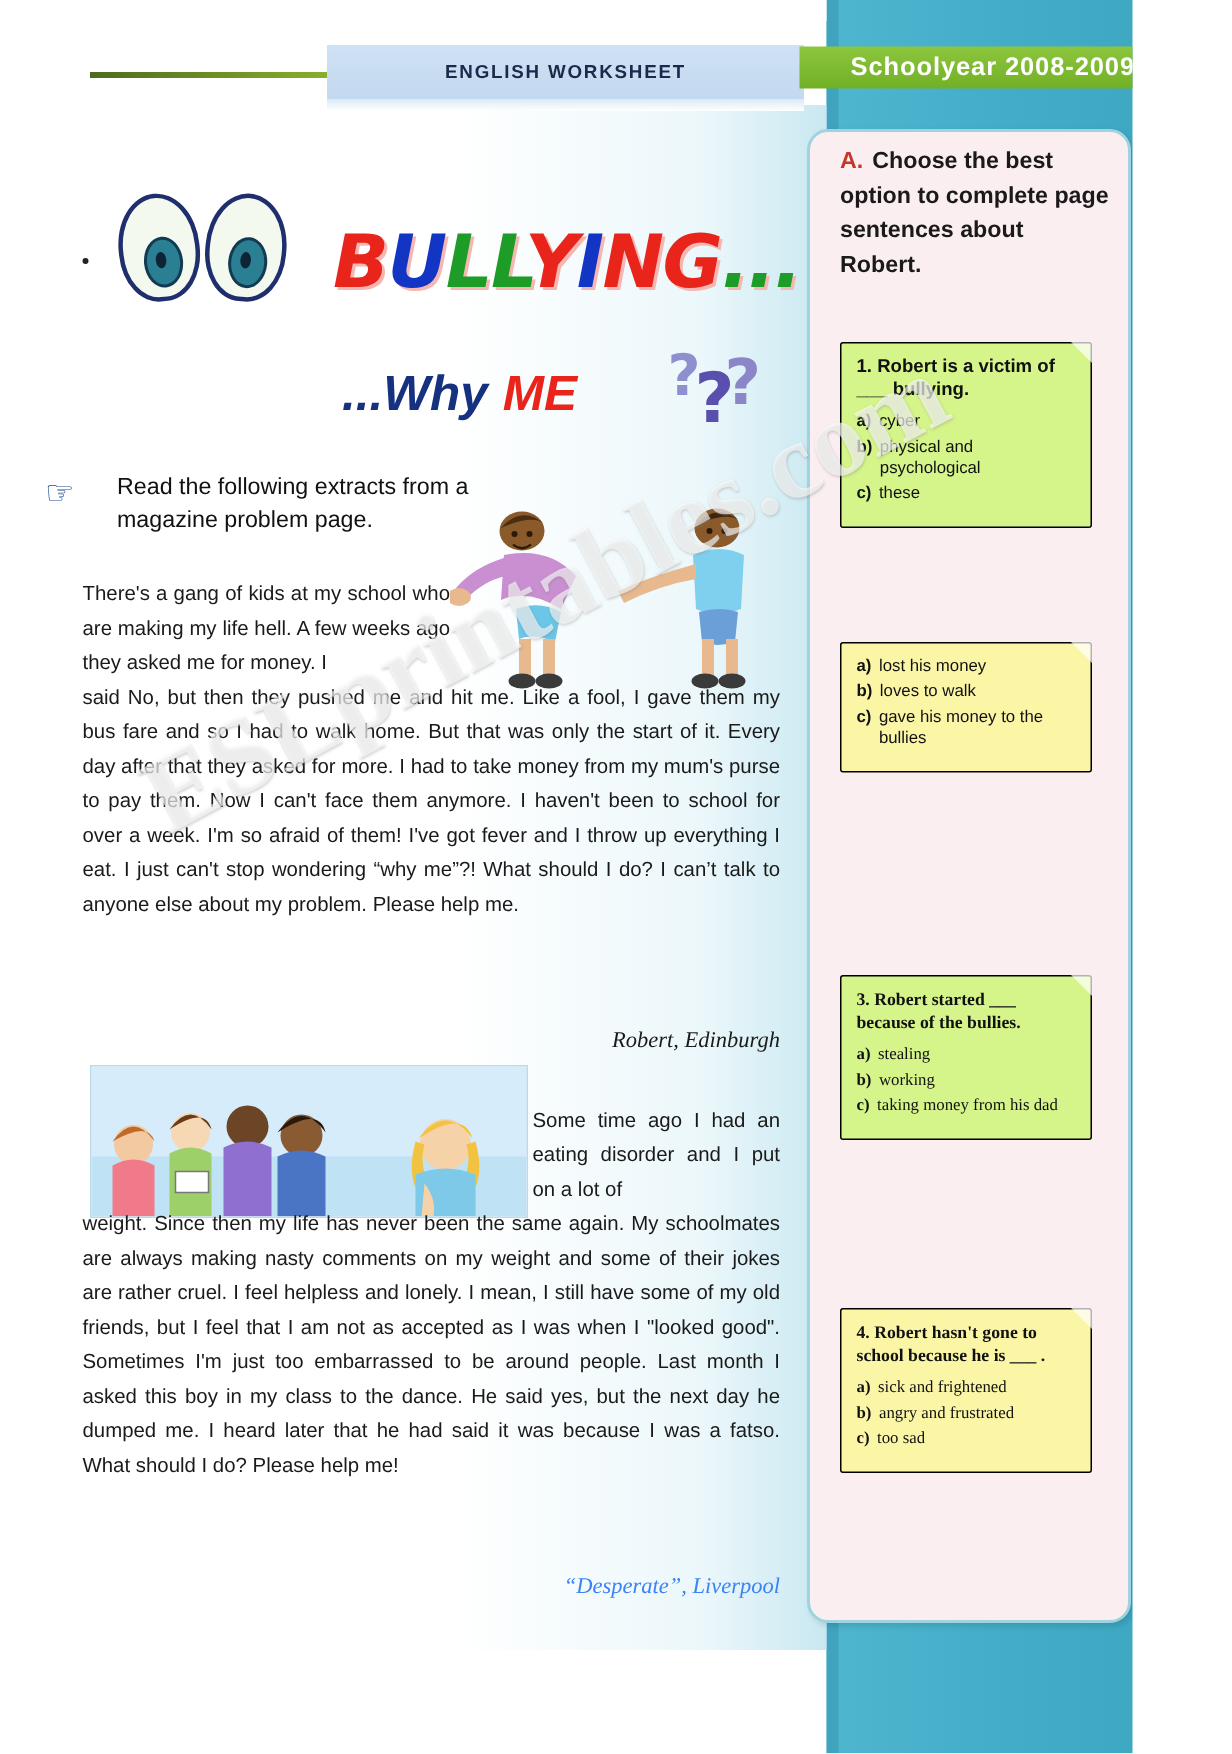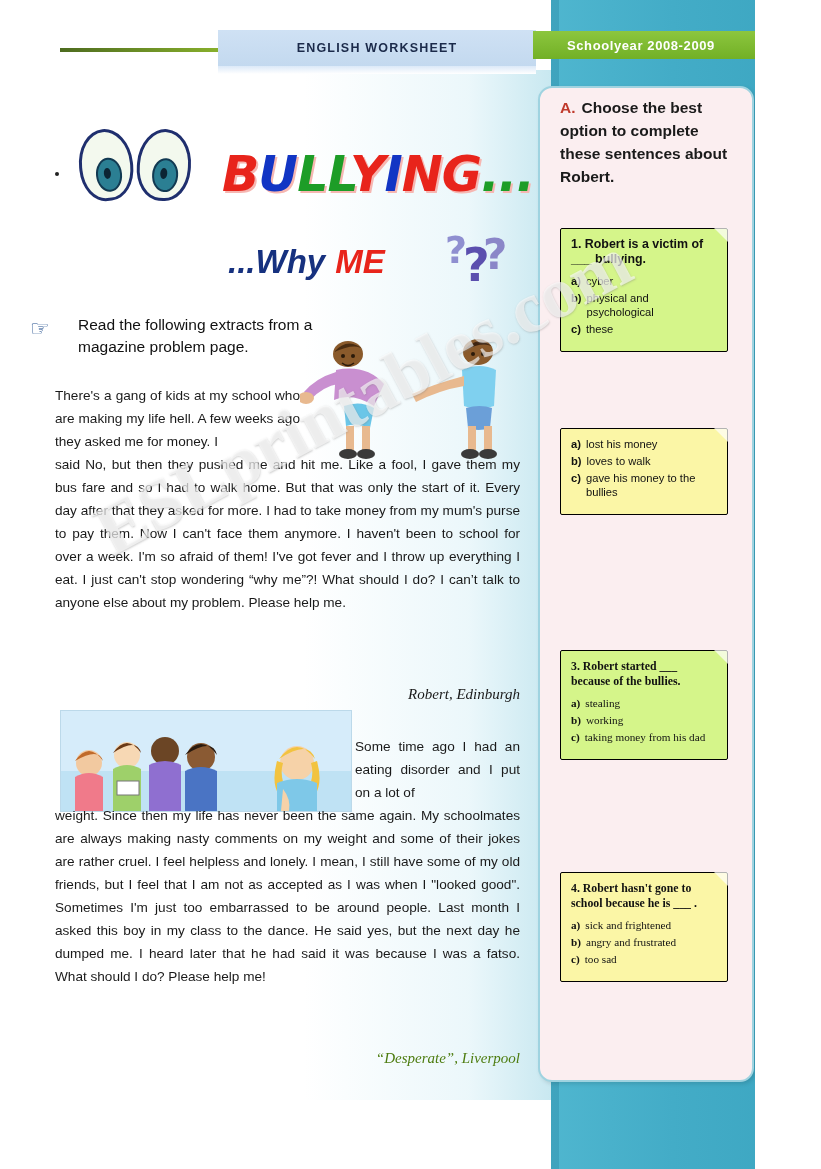--- a/index.html
+++ b/index.html
@@ -93,21 +93,21 @@
     top: 31px;
     width: 234px;
     height: 28px;
     background: linear-gradient(to bottom,#8cc63e,#72b026);
     display: flex;
     align-items: center;
     padding-left: 34px;
     box-sizing: border-box;
   }
   .hdr-year-box .label {
-    font-size: 13px;
+    font-size: 17px;
     font-weight: bold;
     letter-spacing: .6px;
     color: #ffffff;
   }
   
   .eyes {
     position: absolute;
     left: 75px;
     top: 125px;
     width: 125px;
@@ -286,21 +286,21 @@
   }
   .sign2 {
     position: absolute;
     left: 290px;
     top: 1050px;
     width: 230px;
     text-align: right;
     font-family: "Liberation Serif", serif;
     font-style: italic;
     font-size: 15px;
-    color: #4d7c0f;
+    color: #3b82f6;
   }
   
   .panel {
     position: absolute;
     left: 538px;
     top: 86px;
     width: 212px;
     height: 992px;
     background: #fbeef0;
     border: 2px solid #9fd3e0;
@@ -489,21 +489,21 @@
 
   <div class="extract2">
     <span class="indent">Some time ago I had an eating disorder and I put on a lot of</span>
     <span>weight. Since then my life has never been the same again. My schoolmates are always making nasty comments on my weight and some of their jokes are rather cruel. I feel helpless and lonely. I mean, I still have some of my old friends, but I feel that I am not as accepted as I was when I "looked good".
 Sometimes I'm just too embarrassed to be around people.  Last month I asked this boy in my class to the dance. He said yes, but the next day he dumped me. I heard later that he had said it was because I was a fatso. What should I do? Please help me!</span>
   </div>
   <div class="sign2">“Desperate”, Liverpool</div>
 
   <div class="panel"></div>
   <div class="panel-head">
-    <span class="letter">A.</span><span>Choose the best option to complete these sentences about Robert.</span>
+    <span class="letter">A.</span><span>Choose the best option to complete page sentences about Robert.</span>
   </div>
 
   <div class="qcard green q1">
     <div class="fold"></div>
     <div class="qtext">
       <span>1.</span>
       <span>Robert is a victim of ___ bullying.</span>
     </div>
     <div class="opt">
         <span class="k">a)</span>

